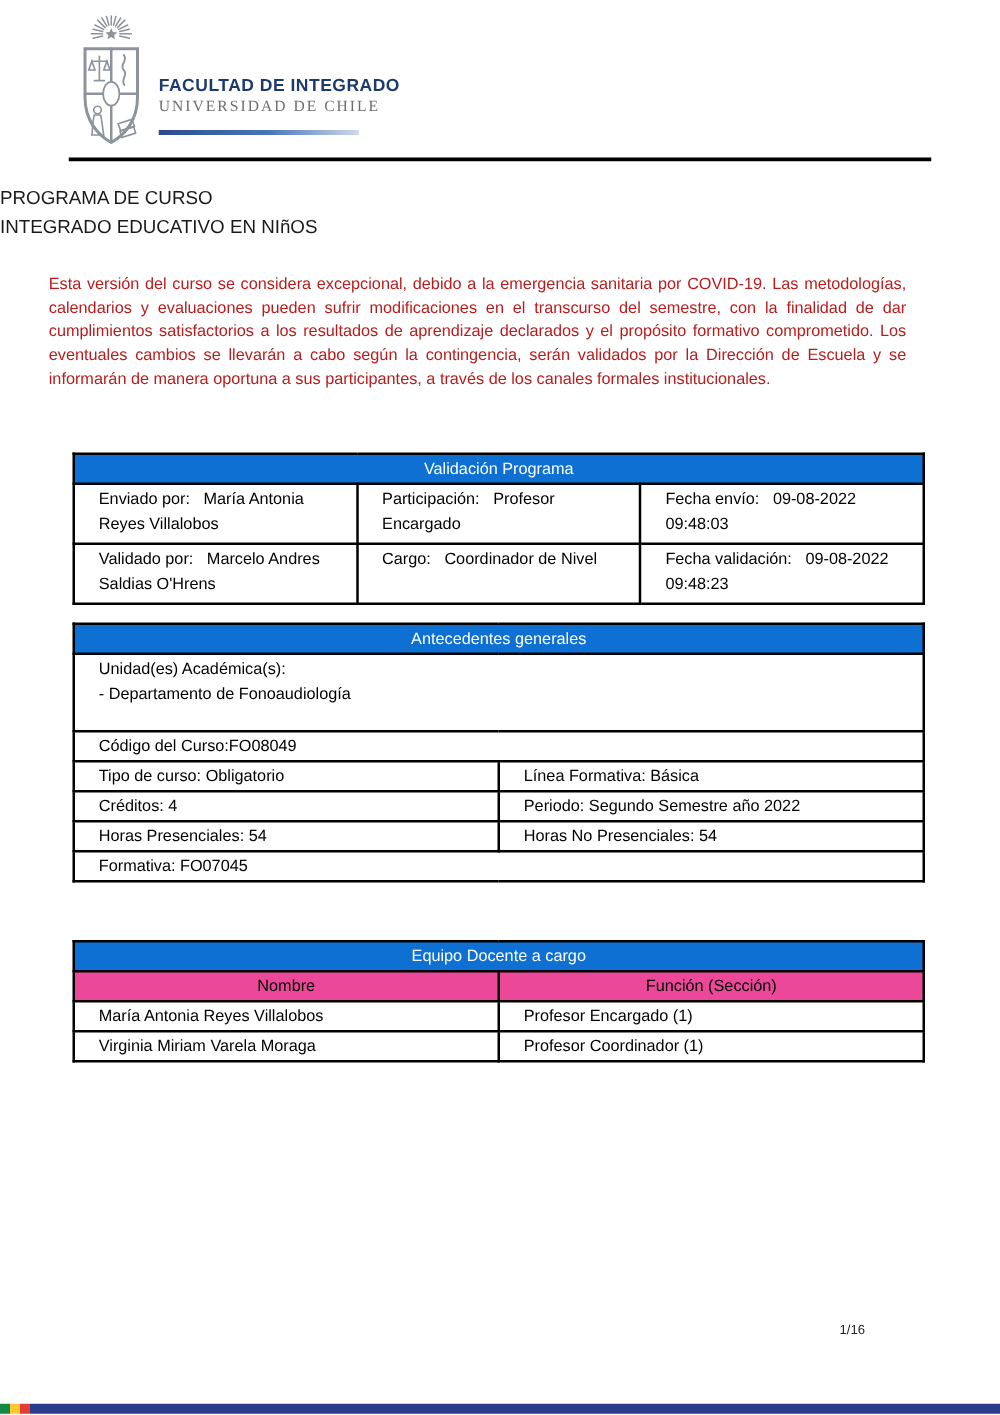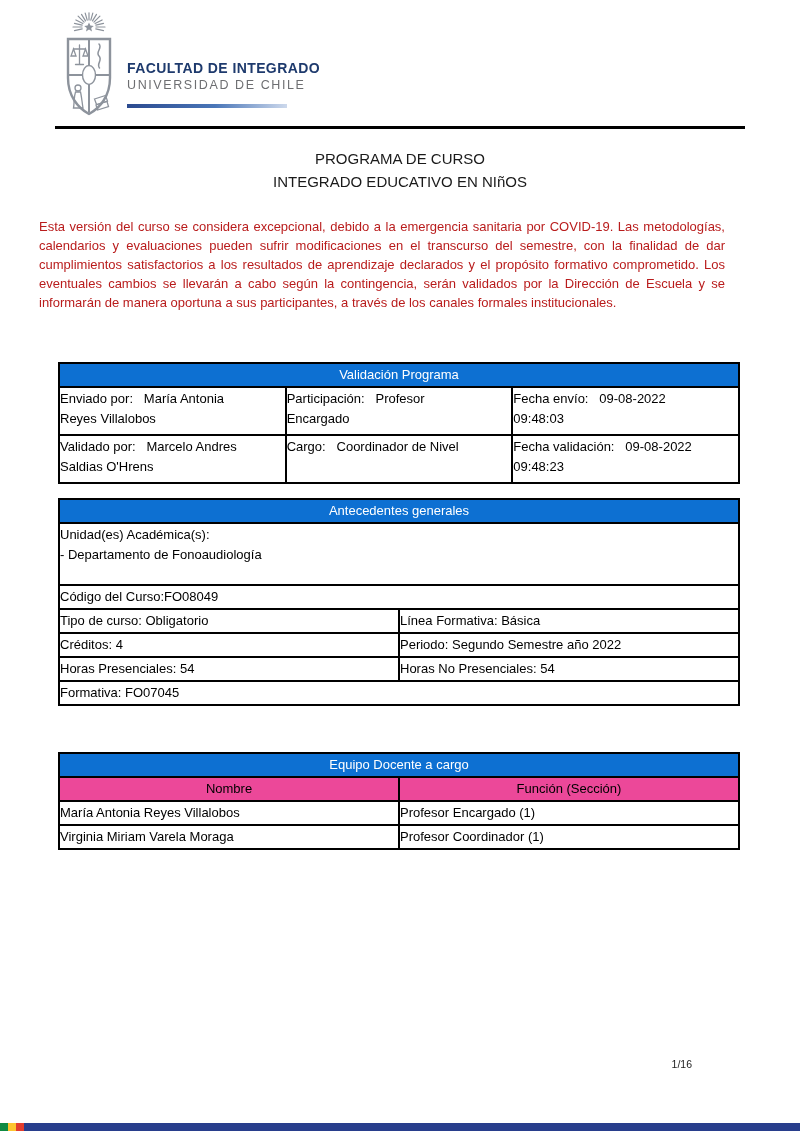--- a/index.html
+++ b/index.html
@@ -5,33 +5,33 @@
   html,body{margin:0;padding:0;background:#888;}
   .page{
     position:relative;width:800px;height:1132px;background:#ffffff;
     margin:0 auto;overflow:hidden;
     font-family:"Liberation Sans","DejaVu Sans",sans-serif;color:#111;
   }
   
   .crest{position:absolute;left:58px;top:12px;}
   .brand{position:absolute;left:127px;top:60px;}
   .brand .fac{font-size:14px;font-weight:bold;color:#1e3a6d;letter-spacing:.4px;line-height:17px;}
-  .brand .uni{font-size:12.5px;color:#6d6e71;letter-spacing:1.6px;line-height:16px;}
+  .brand .uni{font-size:12.5px;color:#6d6e71;letter-spacing:1.6px;line-height:16px;font-family:Liberation Serif, serif;}
   .brand-line{position:absolute;left:127px;top:104px;width:160px;height:4px;
     background:linear-gradient(to right,#2b4a8f 0%,#4a76b8 55%,#cdd9ec 100%);}
   .header-rule{position:absolute;left:55px;top:126px;width:690px;height:2.5px;background:#000;}
   
-  .title{position:absolute;left:0;top:147px;width:800px;text-align:center;
+  .title{position:absolute;left:0;top:147px;width:800px;
     font-size:15px;line-height:23px;color:#1a1a1a;}
   
   .intro{position:absolute;left:39px;top:217px;width:686px;
     font-size:13px;line-height:19px;text-align:justify;color:#b91c1c;}
   
   table.doc{border-collapse:collapse;table-layout:fixed;position:absolute;left:58px;width:682px;}
-  table.doc td{border:2px solid #000;font-size:13px;padding:1px 0;vertical-align:top;line-height:20px;color:#000;}
+  table.doc td{border:2px solid #000;font-size:13px;padding:1px 19px;vertical-align:top;line-height:20px;color:#000;}
   td.th-blue{background:#0d70d2;color:#ffffff !important;text-align:center;height:20px;line-height:19px;padding:1px 2px;}
   td.th-gray{background:#ec4899;text-align:center;height:19px;}
   td.pw{white-space:pre-wrap;}
   .t-validacion{top:362px;}
   .t-antecedentes{top:498px;}
   .t-equipo{top:752px;}
   
   .page-num{position:absolute;top:1058px;right:108px;font-size:10.5px;color:#222;}
   .foot-bar{position:absolute;left:0;bottom:1px;width:800px;height:8px;display:flex;}
   .foot-bar .seg-green{width:8px;height:100%;background:#0f8a43;}

